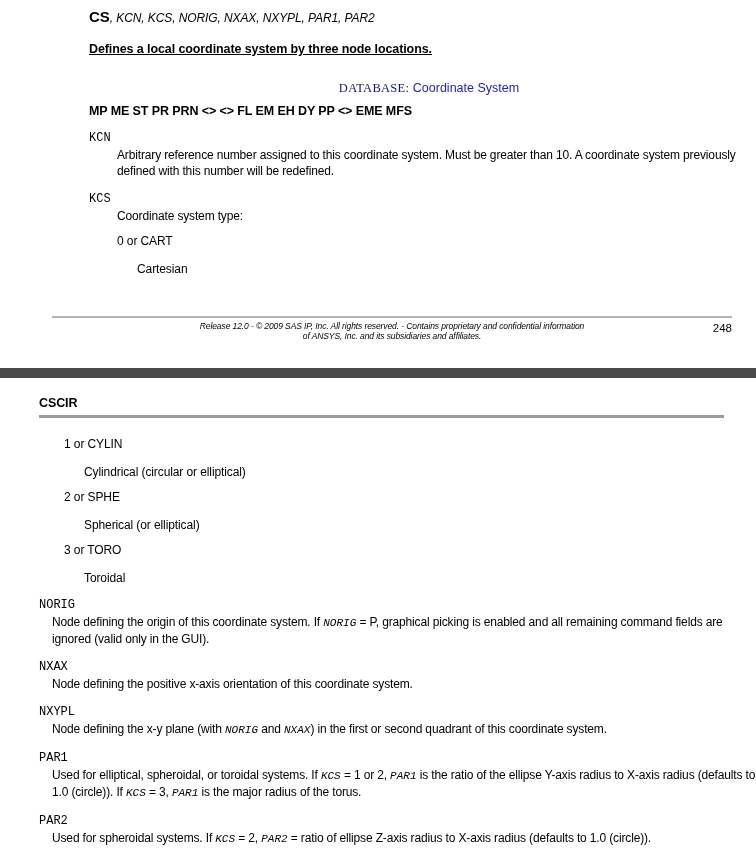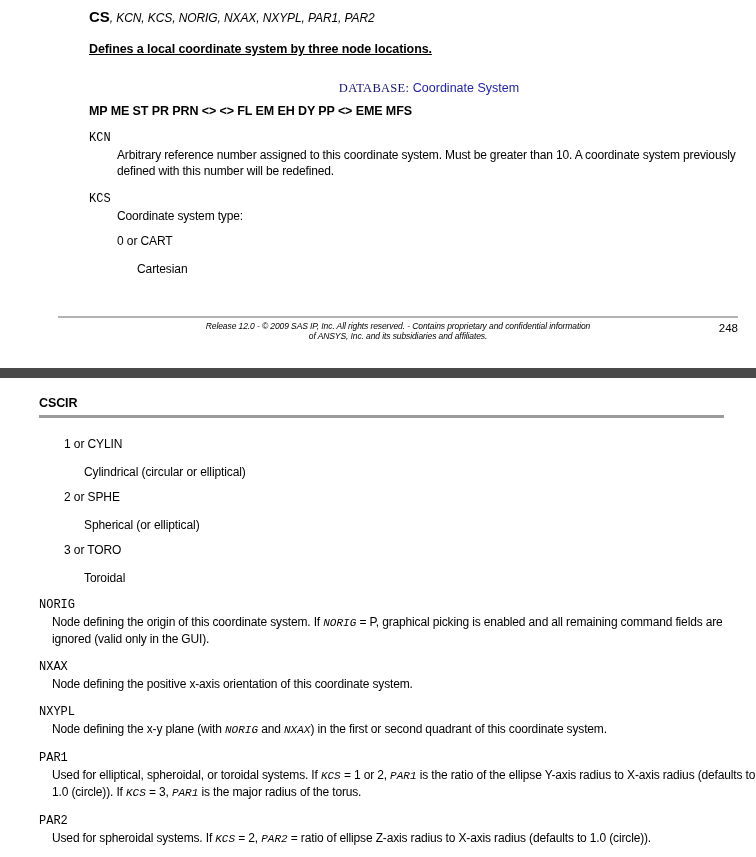--- a/index.html
+++ b/index.html
@@ -30,21 +30,21 @@
   #page1 .param-desc { margin-left:28px; }
   #page2 .param-desc { margin-left:13px; }
   .code { font-family:"Liberation Mono", monospace; font-style:italic; font-size:11px; letter-spacing:0; }
 
   .opt { font-size:12px; letter-spacing:-0.1px; }
   #page1 .opt { margin-top:10px; margin-left:28px; }
   #page2 .opt { margin-top:11px; margin-left:25px; }
   .opt-value {}
   .opt-label { margin-left:20px; margin-top:14px; }
 
-  .footer { position:absolute; top:316px; left:58px; width:680px; }
+  .footer { position:absolute; top:316px; left:52px; width:680px; }
   .footer-rule { height:0; border-top:2px solid #b3b3b3; }
   .footer-text { margin-top:3px; text-align:center; font-size:8.5px; font-style:italic; line-height:10px; letter-spacing:-0.1px; }
   .page-number { position:absolute; right:0; top:6px; font-size:11.5px; }
 
   
   .p2-inner { padding:18px 16px 0 15px; }
   .hdr-title { font-size:12.5px; font-weight:bold; letter-spacing:-0.1px; }
   .hdr-rule { margin-top:5px; height:3px; background:#9c9c9c; width:685px; }
   .p2-first-opt { margin-top:19px !important; }
 </style>

